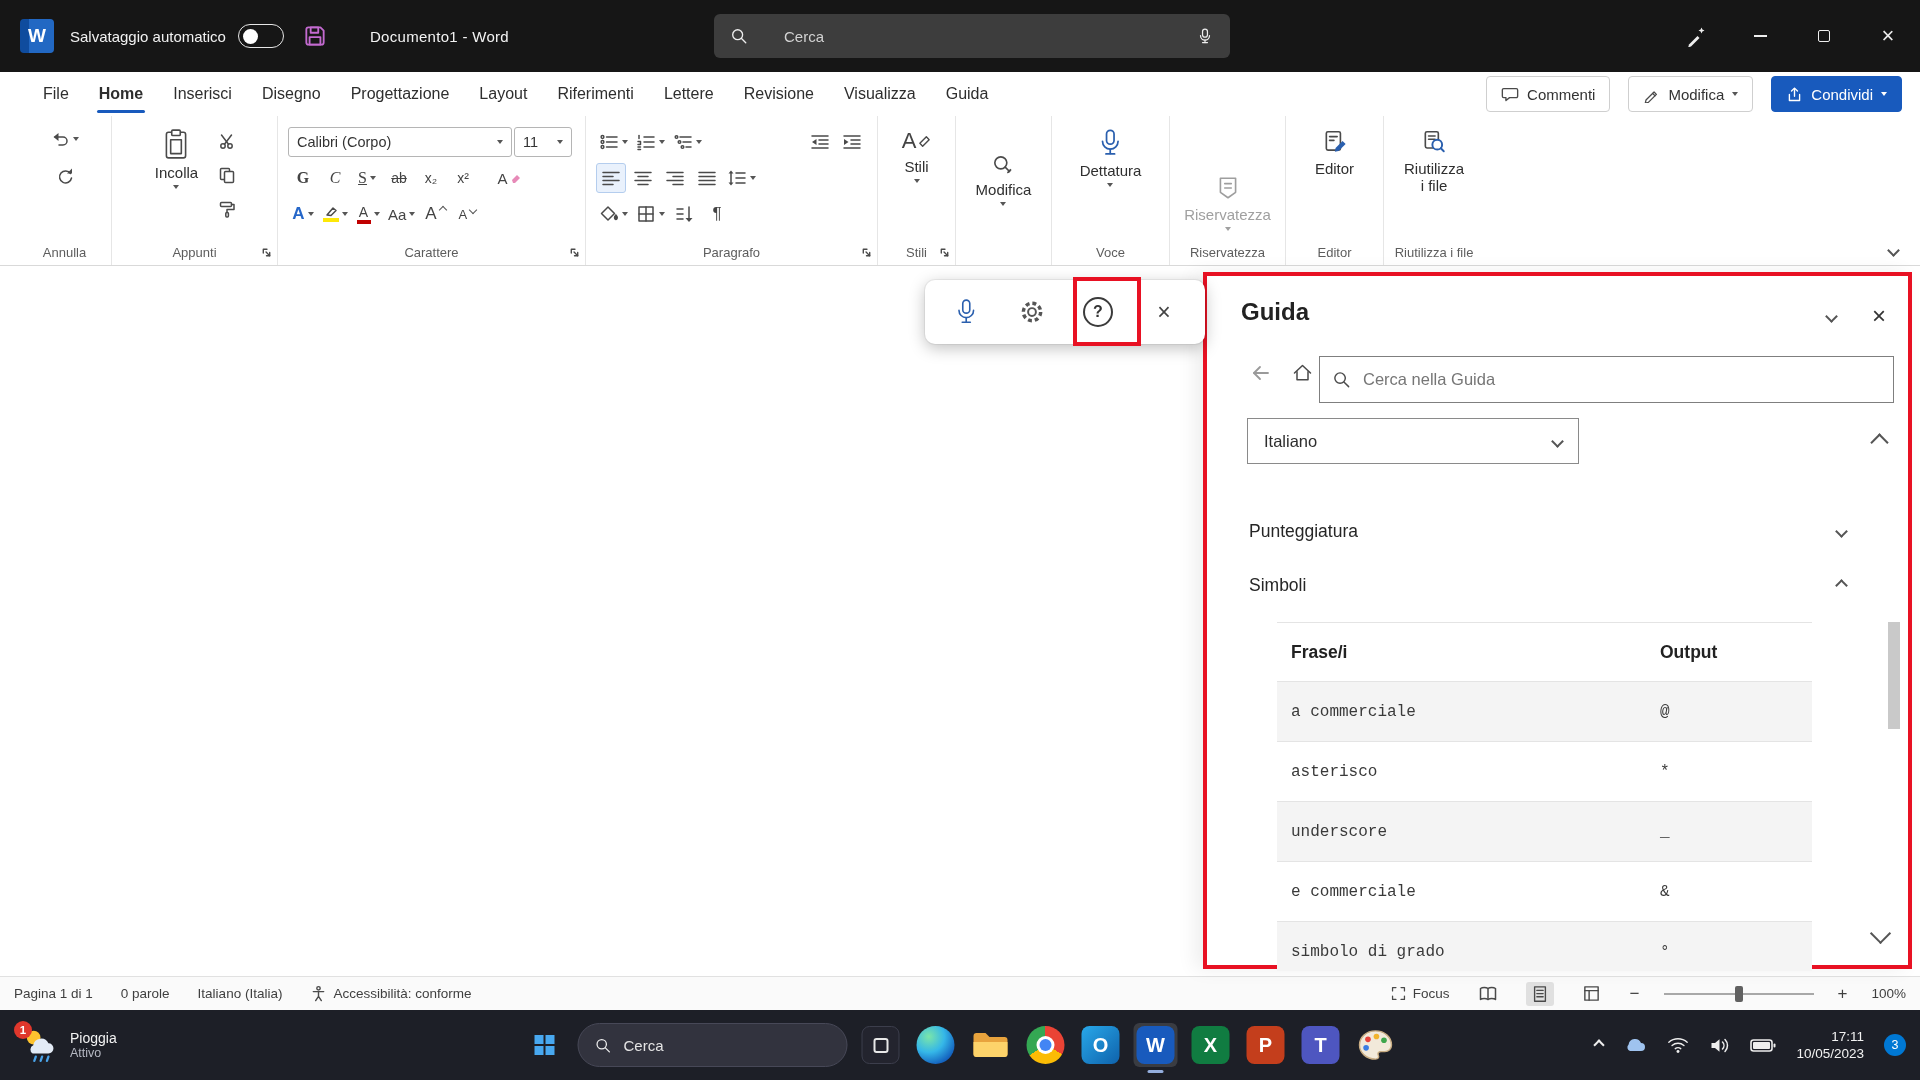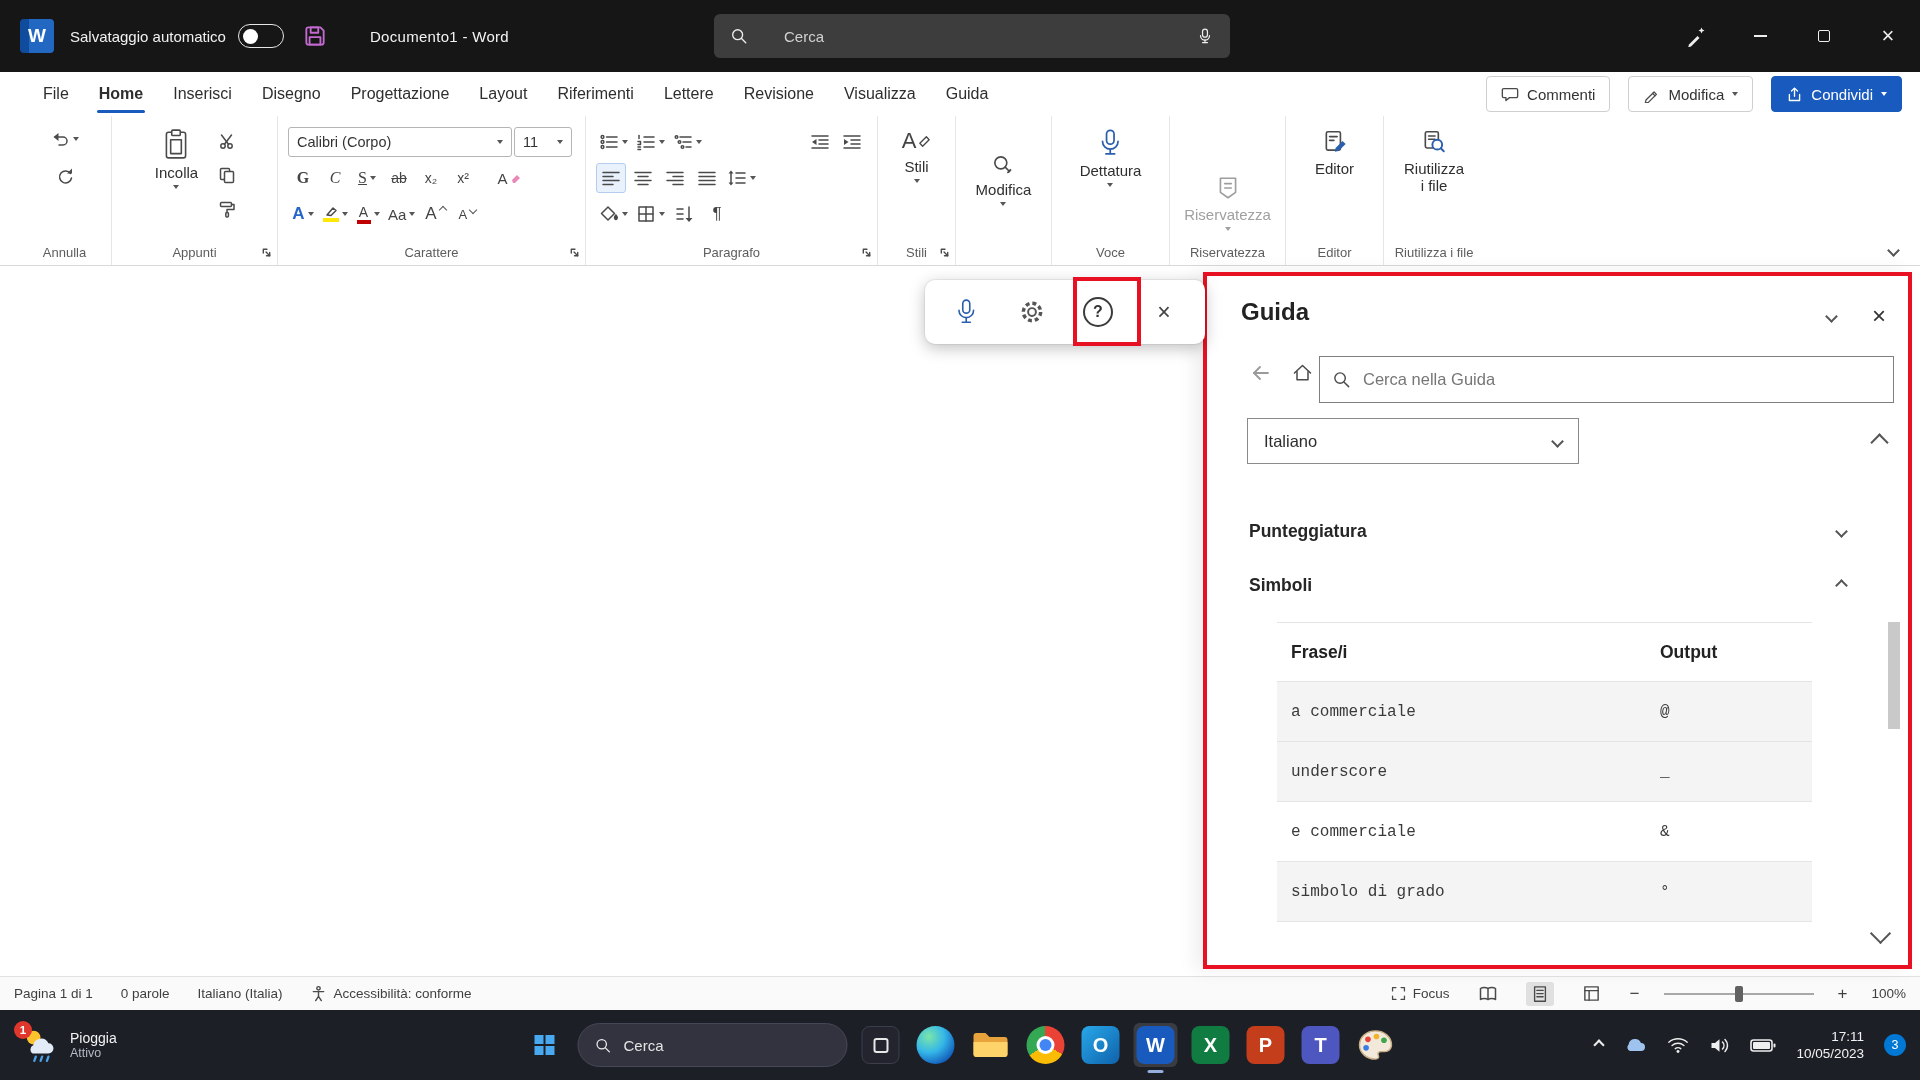--- a/index.html
+++ b/index.html
@@ -82,21 +82,21 @@
   
   #help-panel{position:absolute;left:1203px;top:272px;width:709px;height:697px;background:#fff;border:4px solid #e81123;box-shadow:-8px 0 18px rgba(0,0,0,.07);z-index:4}
   #hp-title{position:absolute;left:34px;top:22px;font-size:24px;font-weight:bold;color:#222}
   #hp-opt-chv{position:absolute;right:72px;top:36px}
   #hp-close{position:absolute;right:22px;top:26px;font-size:24px;color:#333}
   #hp-nav{position:absolute;left:42px;top:86px;display:flex;align-items:center;gap:18px}
   #hp-search{position:absolute;left:112px;top:80px;width:575px;height:47px;border:1px solid #7f7f7f;display:flex;align-items:center;gap:12px;padding:0 12px}
   #hp-search .ph{font-size:16.5px;color:#767676}
   #hp-lang{position:absolute;left:40px;top:142px;width:332px;height:46px;border:1px solid #8a8a8a;display:flex;align-items:center;justify-content:space-between;padding:0 16px;font-size:16.5px;color:#2e2e2e}
   #hp-up{position:absolute;right:22px;top:160px;width:13px;height:13px;border-width:2.2px}
-  .hp-section{position:absolute;left:42px;right:62px;height:54px;display:flex;align-items:center;justify-content:space-between;font-size:17.5px;font-weight:bold;color:#262626}
+  .hp-section{position:absolute;left:42px;right:62px;height:54px;display:flex;align-items:center;justify-content:space-between;font-size:17.5px;font-weight:normal;color:#262626}
   #hp-sec1{top:228px}#hp-sec2{top:282px}
   #hp-table{position:absolute;left:70px;top:346px;width:535px;height:349px;overflow:hidden;font-size:16.5px}
   .t-row{display:flex;height:60px;align-items:center;border-bottom:1px solid #e4e4e4}
   .t-row.head{font-weight:bold;font-size:17.5px;color:#222;border-top:1px solid #e4e4e4}
   .t-row .c1{width:383px;padding-left:14px}
   .t-row .c2{flex:1}
   .t-row.odd{background:#f4f4f4}
   .mono{font-family:Liberation Mono, monospace;font-size:16px;color:#3a3a3a}
   #hp-scrollthumb{position:absolute;right:8px;top:346px;width:12px;height:107px;background:#c9c9c9}
   #hp-down{position:absolute;right:20px;bottom:24px;width:15px;height:15px;border-width:2.4px}
@@ -699,20 +699,24 @@
 
   <div id="hp-table">
     <div class="t-row head">
       <span class="c1">Frase/i</span>
       <span class="c2">Output</span>
     </div>
     <div class="t-row odd">
       <span class="c1 mono">a commerciale</span>
       <span class="c2 mono">@</span>
     </div>
+    <div class="t-row">
+      <span class="c1 mono">asterisco</span>
+      <span class="c2 mono">*</span>
+    </div>
     <div class="t-row odd">
       <span class="c1 mono">underscore</span>
       <span class="c2 mono">_</span>
     </div>
     <div class="t-row">
       <span class="c1 mono">e commerciale</span>
       <span class="c2 mono">&amp;</span>
     </div>
     <div class="t-row odd">
       <span class="c1 mono">simbolo di grado</span>

